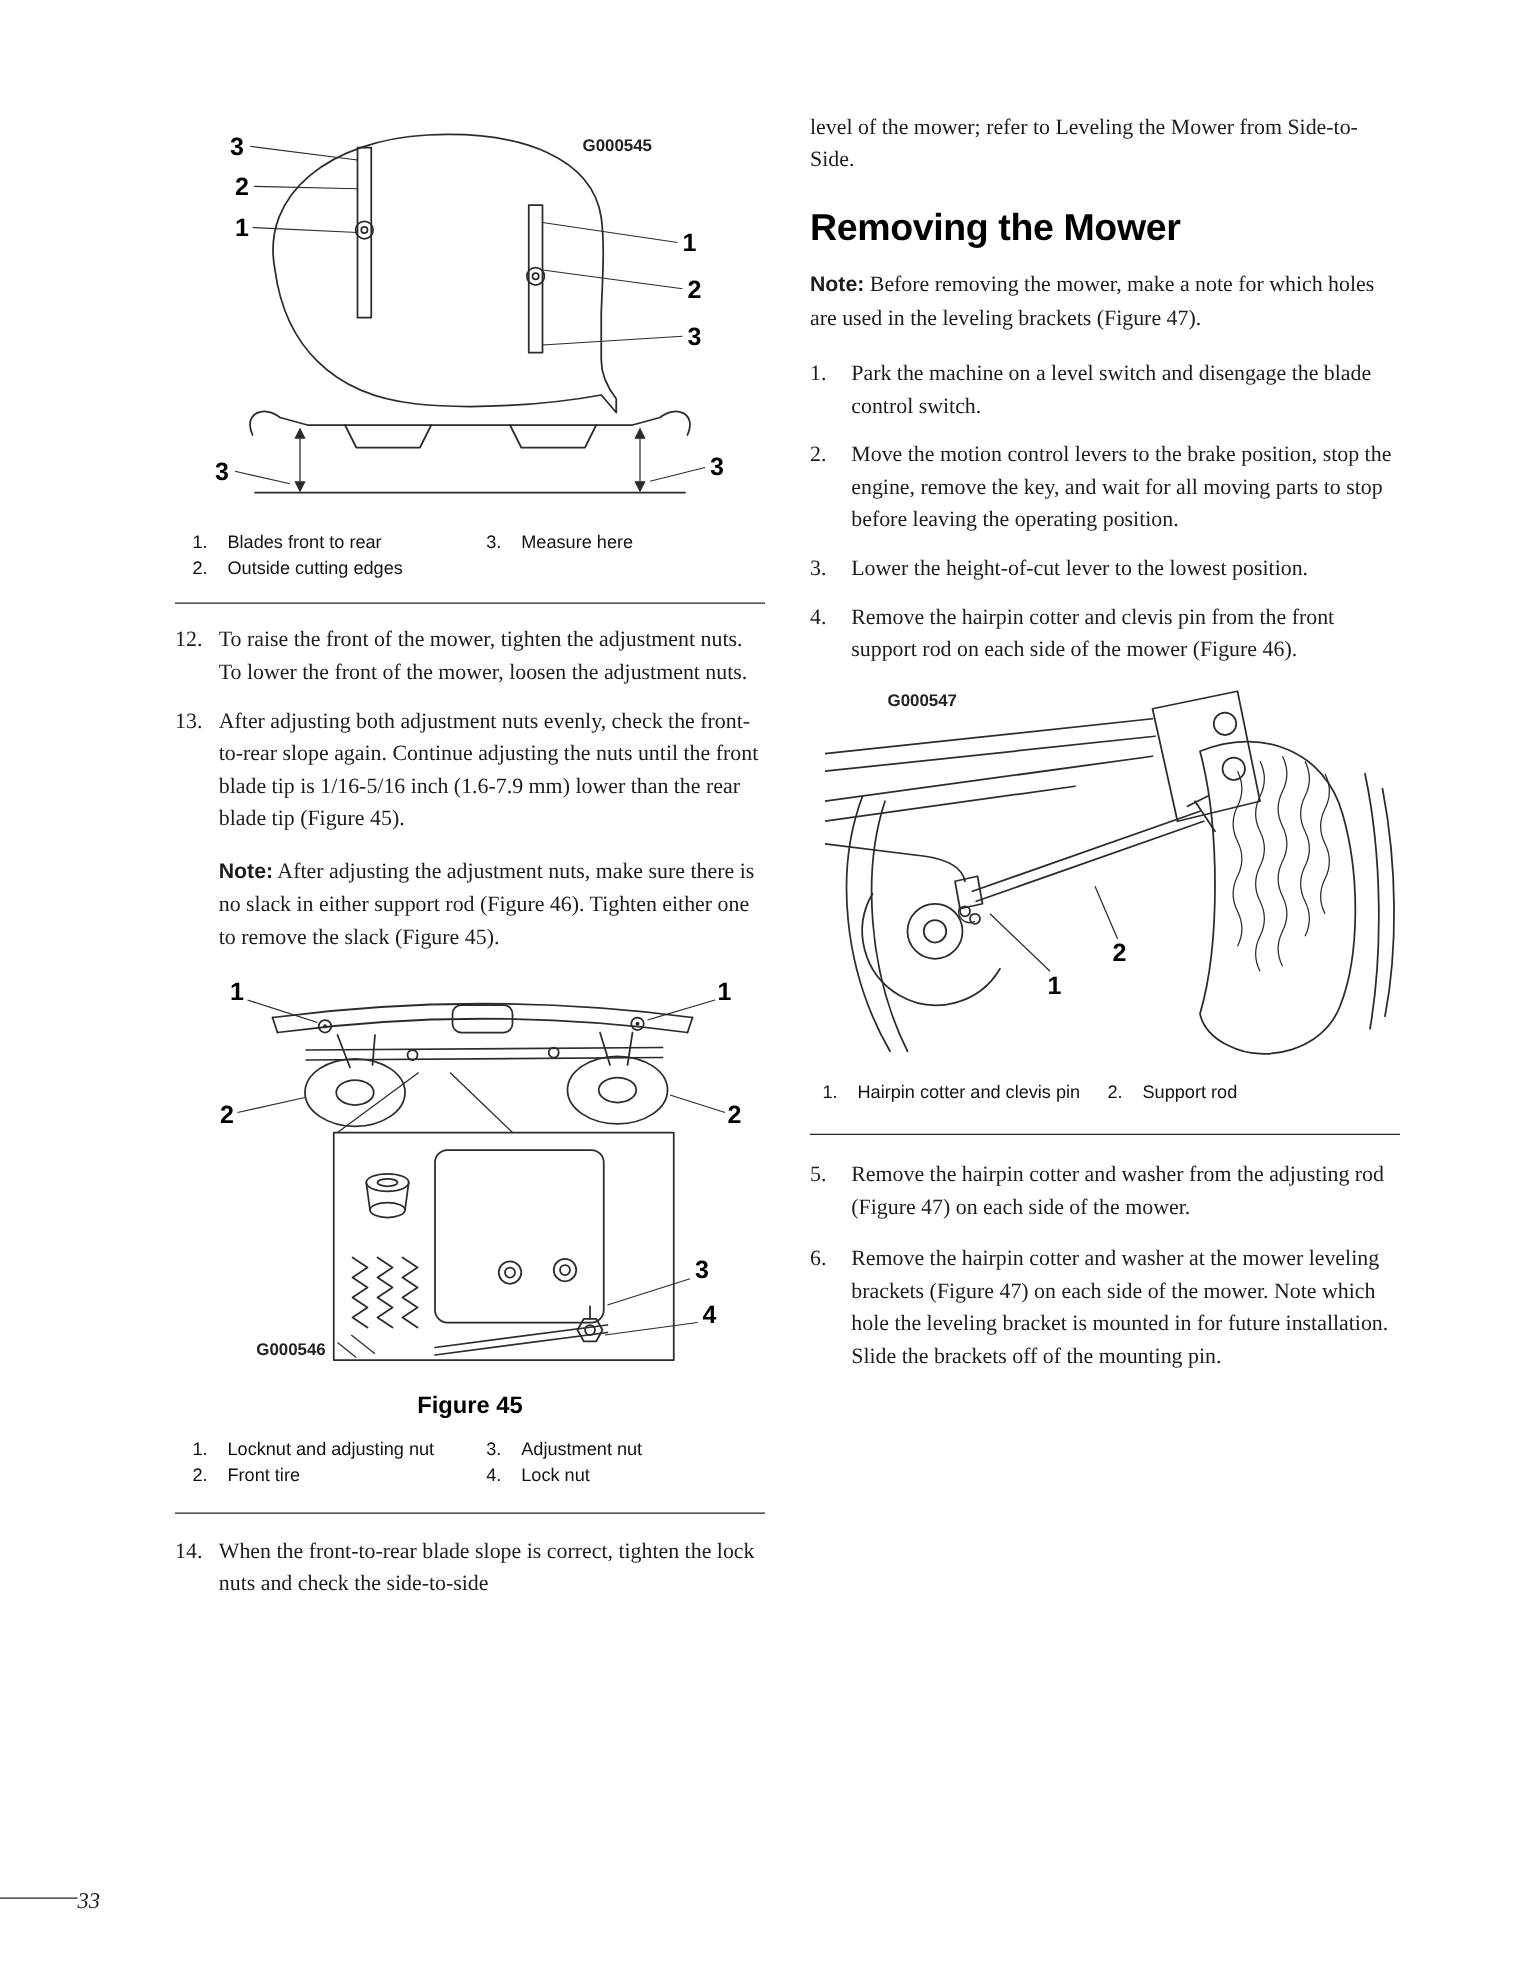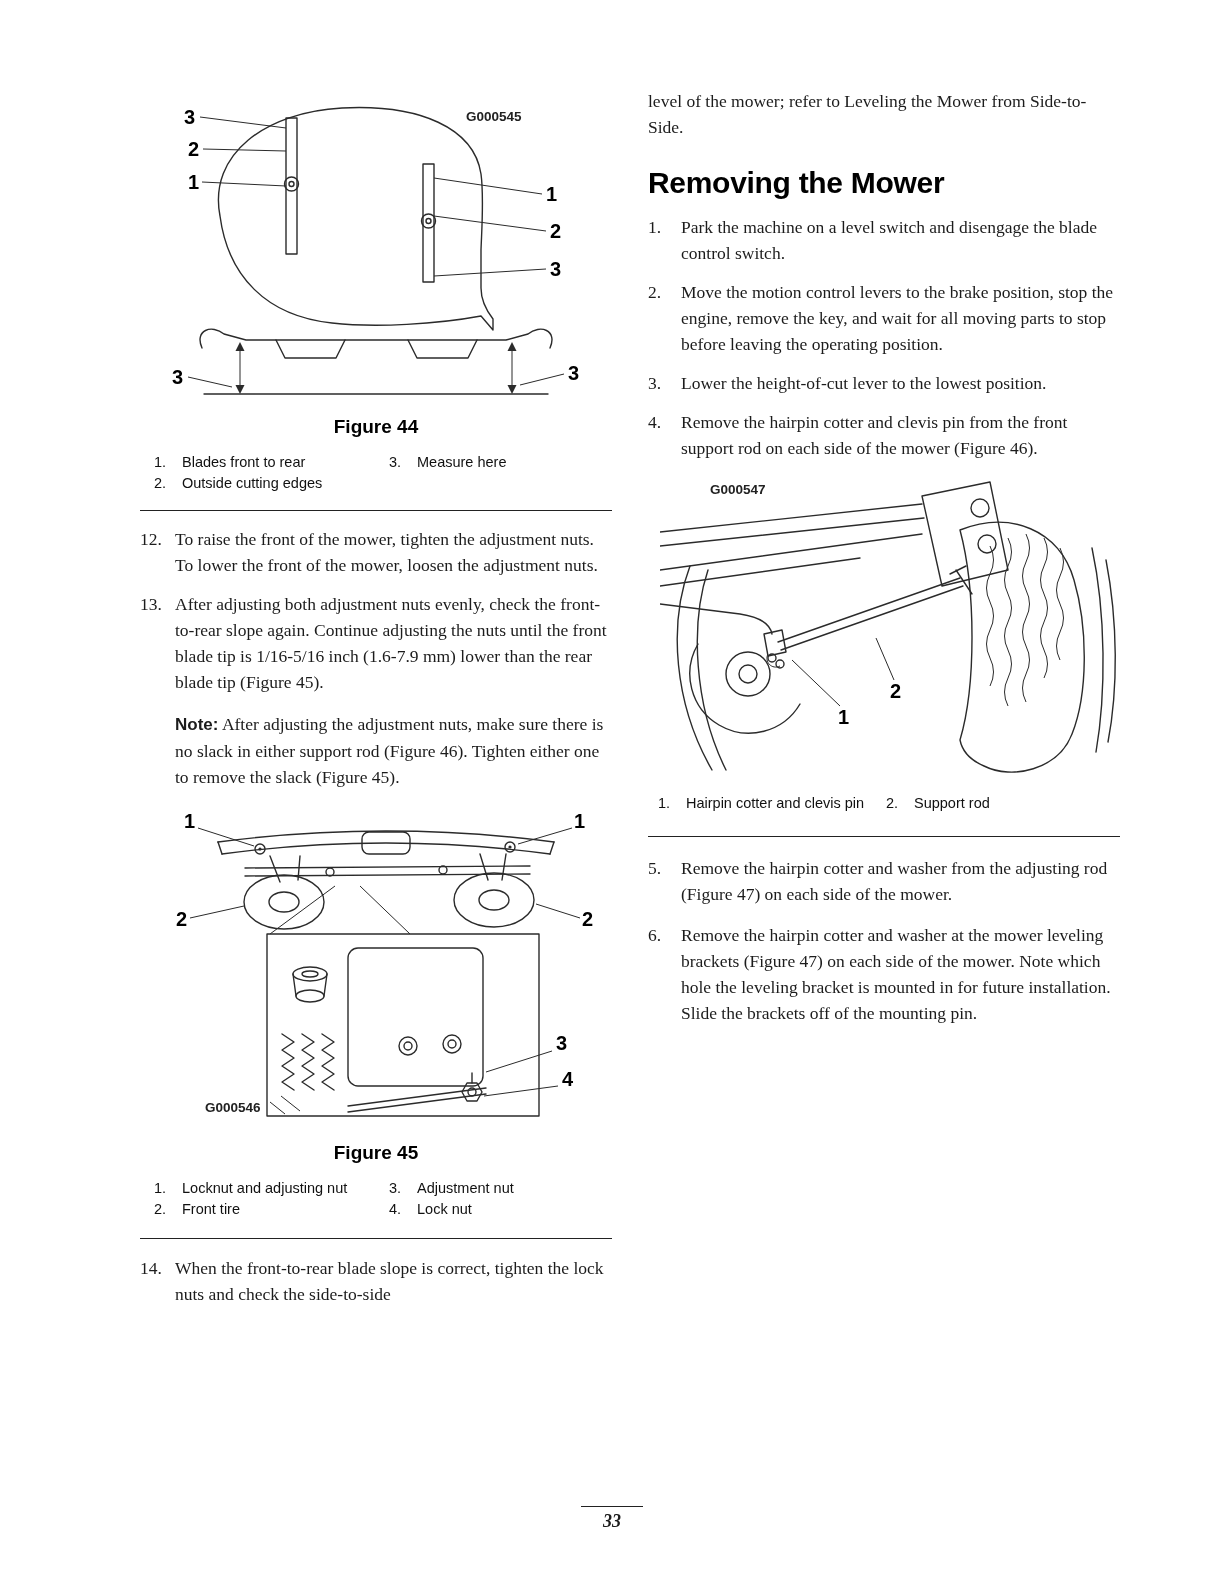--- a/index.html
+++ b/index.html
@@ -65,21 +65,21 @@
 
   .figure-block svg { display:block; }
   .ln   { fill:none; stroke:#2b2b2b; stroke-width:1.4; stroke-linecap:round; stroke-linejoin:round; }
   .lnthin { fill:none; stroke:#2b2b2b; stroke-width:1; }
   .fillk { fill:#2b2b2b; stroke:none; }
   .callout { font-family:"Liberation Sans", sans-serif; font-weight:bold; font-size:20px; fill:#000; }
   .figcode { font-family:"Liberation Sans", sans-serif; font-weight:600; font-size:13.5px; fill:#222; }
 
   .page-footer {
     position:absolute; top:1506px; left:0; width:100%;
-    display:flex; flex-direction:column; align-items:center;font-weight:bold;
+    display:flex; flex-direction:row; align-items:center;
   }
   .page-footer .footer-rule { width:62px; border-top:1.6px solid #222; }
   .page-footer .page-num { font-style:italic; font-size:18px; margin-top:4px; }
 </style>
 </head>
 <body>
 
 <div class="page">
 
   <div class="col col-left">
@@ -121,21 +121,20 @@
         <path class="fillk" d="M100,254 l-4.5,9 h9 Z"></path>
         <path class="fillk" d="M100,306 l-4.5,-9 h9 Z"></path>
         <line class="lnthin" x1="372" y1="258" x2="372" y2="302"></line>
         <path class="fillk" d="M372,254 l-4.5,9 h9 Z"></path>
         <path class="fillk" d="M372,306 l-4.5,-9 h9 Z"></path>
         <text class="callout" x="32" y="296">3</text>
         <path class="lnthin" d="M48,289 L92,299"></path>
         <text class="callout" x="428" y="292">3</text>
         <path class="lnthin" d="M424,286 L380,297"></path>
       </svg>
-      <div class="fig-caption">Figure 44</div>
       <div class="fig-legend">
         <div class="legend-item" style="grid-row:1;grid-column:1">
           <span class="lg-num">1.</span>
           <span class="lg-text">Blades front to rear</span>
         </div>
         <div class="legend-item" style="grid-row:1;grid-column:2">
           <span class="lg-num">3.</span>
           <span class="lg-text">Measure here</span>
         </div>
         <div class="legend-item" style="grid-row:2;grid-column:1">
@@ -262,20 +261,24 @@
       </div>
     </div>
   </div>
 
   <div class="col col-right">
 
     <p class="body-text continuation" style="margin:0">level of the mower; refer to Leveling the Mower from Side-to-Side.</p>
 
     <h1 class="section-heading">Removing the Mower</h1>
 
+    <p class="body-text" style="margin:0 0 18px 0">
+      <span class="note-label">Note:</span>
+      <span>Before removing the mower, make a note for which holes are used in the leveling brackets (Figure 47).</span>
+    </p>
 
     <div class="body-text">
       <div class="list-item">
         <span class="li-num">1.</span>
         <span class="li-text">Park the machine on a level switch and disengage the blade control switch.</span>
       </div>
       <div class="list-item">
         <span class="li-num">2.</span>
         <span class="li-text">Move the motion control levers to the brake position, stop the engine, remove the key, and wait for all moving parts to stop before leaving the operating position.</span>
       </div>

